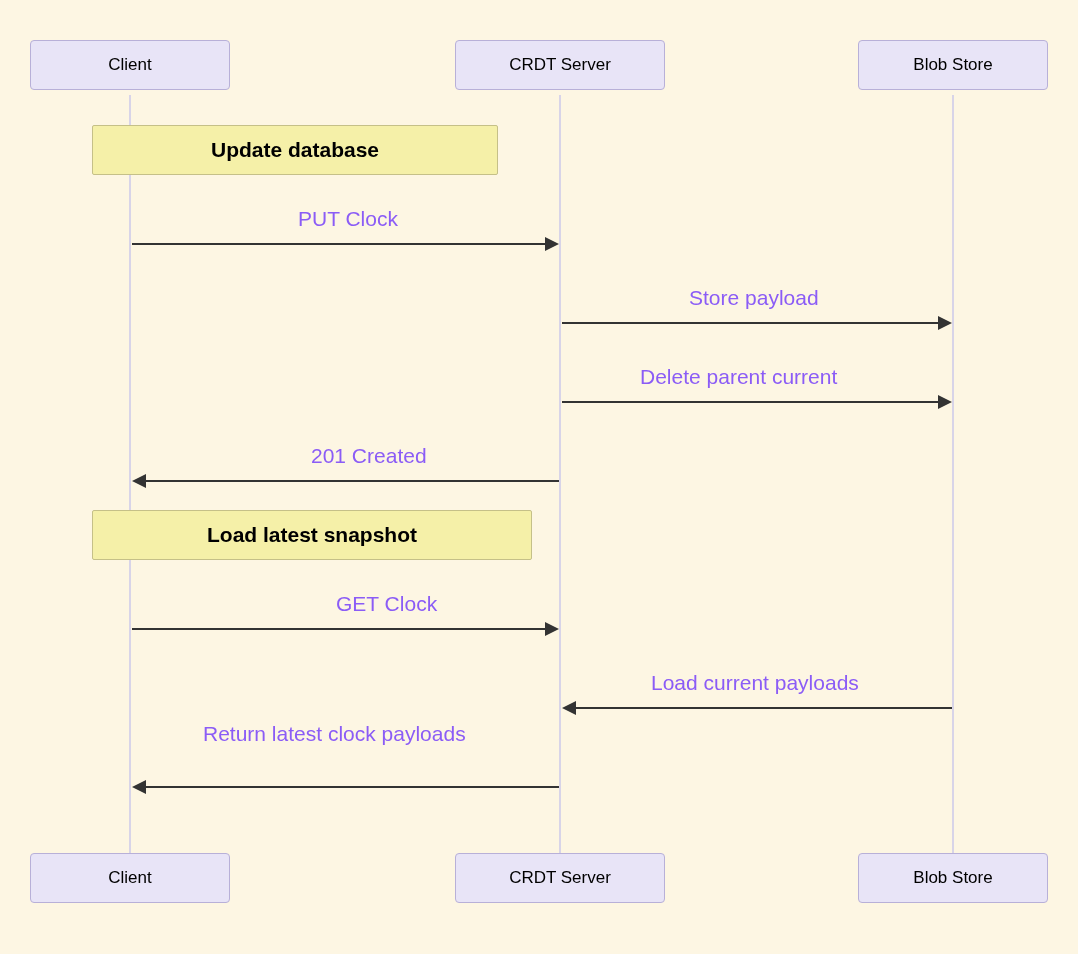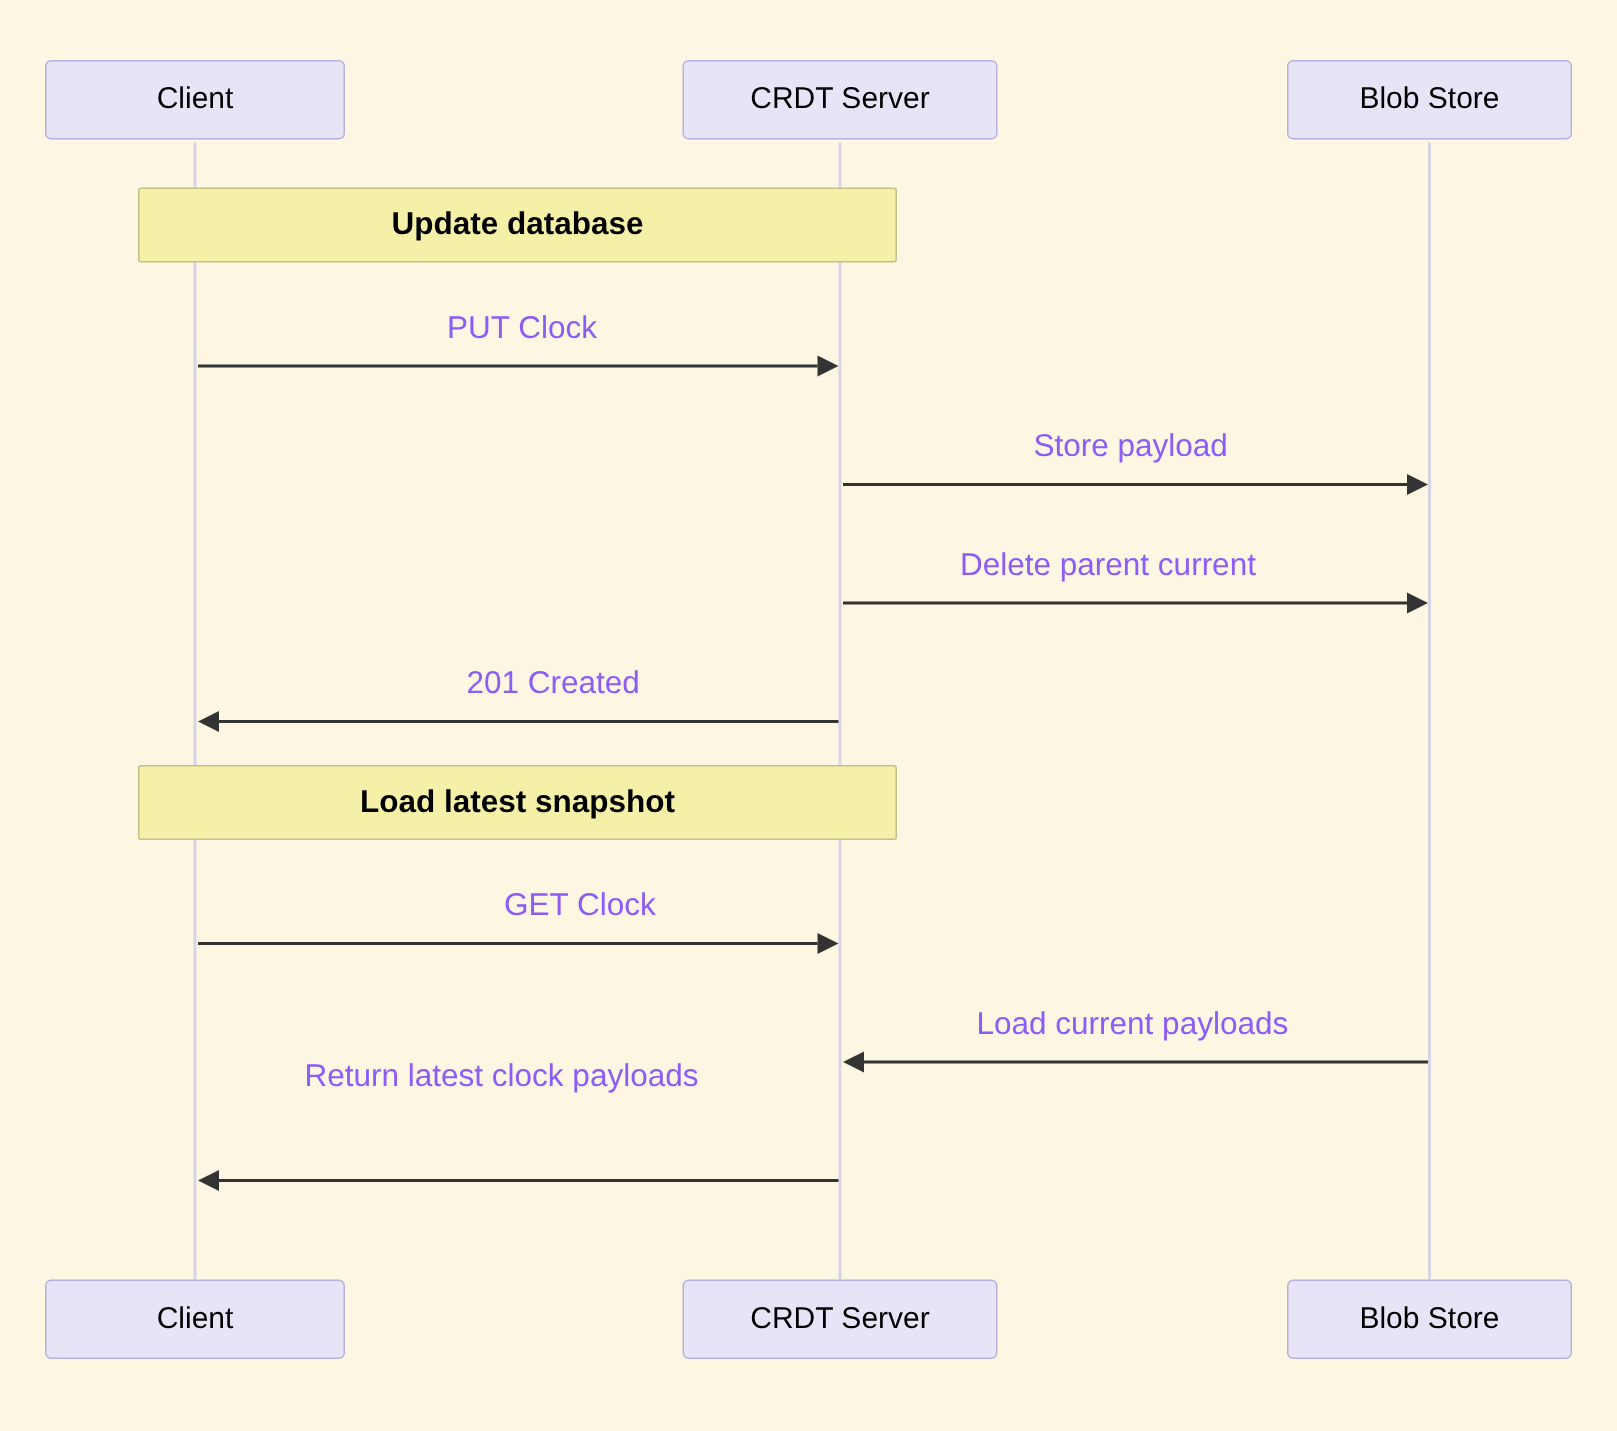--- a/index.html
+++ b/index.html
@@ -9,21 +9,21 @@
       width: 1078px;
       height: 954px;
       position: relative;
     }
     .participant-box {
       position: absolute;
       background: #e8e4f7;
       border: 1px solid #b8b0d8;
       border-radius: 4px;
       padding: 14px 20px;
-      font-size: 20px;
+      font-size: 17px;
       text-align: center;
       color: #000;
     }
     .lifeline {
       position: absolute;
       width: 2px;
       background: #d8d4e8;
       z-index: 0;
     }
     .note-box {
@@ -72,47 +72,47 @@
 <body>
 
 <div class="participant-box" style="left:30px; top:40px; width:200px;">Client</div>
 <div class="participant-box" style="left:455px; top:40px; width:210px;">CRDT Server</div>
 <div class="participant-box" style="left:858px; top:40px; width:190px;">Blob Store</div>
 
 <div class="lifeline" style="left:129px; top:95px; height:758px;"></div>
 <div class="lifeline" style="left:559px; top:95px; height:758px;"></div>
 <div class="lifeline" style="left:952px; top:95px; height:758px;"></div>
 
-<div class="note-box" style="left:92px; top:125px; width:506px;">Update database</div>
+<div class="note-box" style="left:92px; top:125px; width:406px;">Update database</div>
 
 <div class="message-label" style="left:298px; top:207px;">PUT Clock</div>
 <div class="arrow-line" style="left:132px; top:243px; width:413px;"></div>
 <div class="arrow-head-right" style="left:545px; top:237px;"></div>
 
 <div class="message-label" style="left:689px; top:286px;">Store payload</div>
 <div class="arrow-line" style="left:562px; top:322px; width:376px;"></div>
 <div class="arrow-head-right" style="left:938px; top:316px;"></div>
 
 <div class="message-label" style="left:640px; top:365px;">Delete parent current</div>
 <div class="arrow-line" style="left:562px; top:401px; width:376px;"></div>
 <div class="arrow-head-right" style="left:938px; top:395px;"></div>
 
 <div class="message-label" style="left:283px; top:444px;margin-left:28px;">201 Created</div>
 <div class="arrow-line" style="left:146px; top:480px; width:413px;"></div>
 <div class="arrow-head-left" style="left:132px; top:474px;"></div>
 
-<div class="note-box" style="left:92px; top:510px; width:506px;padding-left:20px;">Load latest snapshot</div>
+<div class="note-box" style="left:92px; top:510px; width:440px;padding-left:20px;">Load latest snapshot</div>
 
 <div class="message-label" style="left:296px; top:592px;margin-left:40px;">GET Clock</div>
 <div class="arrow-line" style="left:132px; top:628px; width:413px;"></div>
 <div class="arrow-head-right" style="left:545px; top:622px;"></div>
 
 <div class="message-label" style="left:651px; top:671px;">Load current payloads</div>
 <div class="arrow-line" style="left:576px; top:707px; width:376px;"></div>
 <div class="arrow-head-left" style="left:562px; top:701px;"></div>
 
-<div class="message-label" style="left:203px; top:706px;">Return latest clock payloads</div>
+<div class="message-label" style="left:203px; top:722px;">Return latest clock payloads</div>
 <div class="arrow-line" style="left:146px; top:786px; width:413px;"></div>
 <div class="arrow-head-left" style="left:132px; top:780px;"></div>
 
 <div class="participant-box" style="left:30px; top:853px; width:200px;">Client</div>
 <div class="participant-box" style="left:455px; top:853px; width:210px;">CRDT Server</div>
 <div class="participant-box" style="left:858px; top:853px; width:190px;">Blob Store</div>
 
 </body></html>

